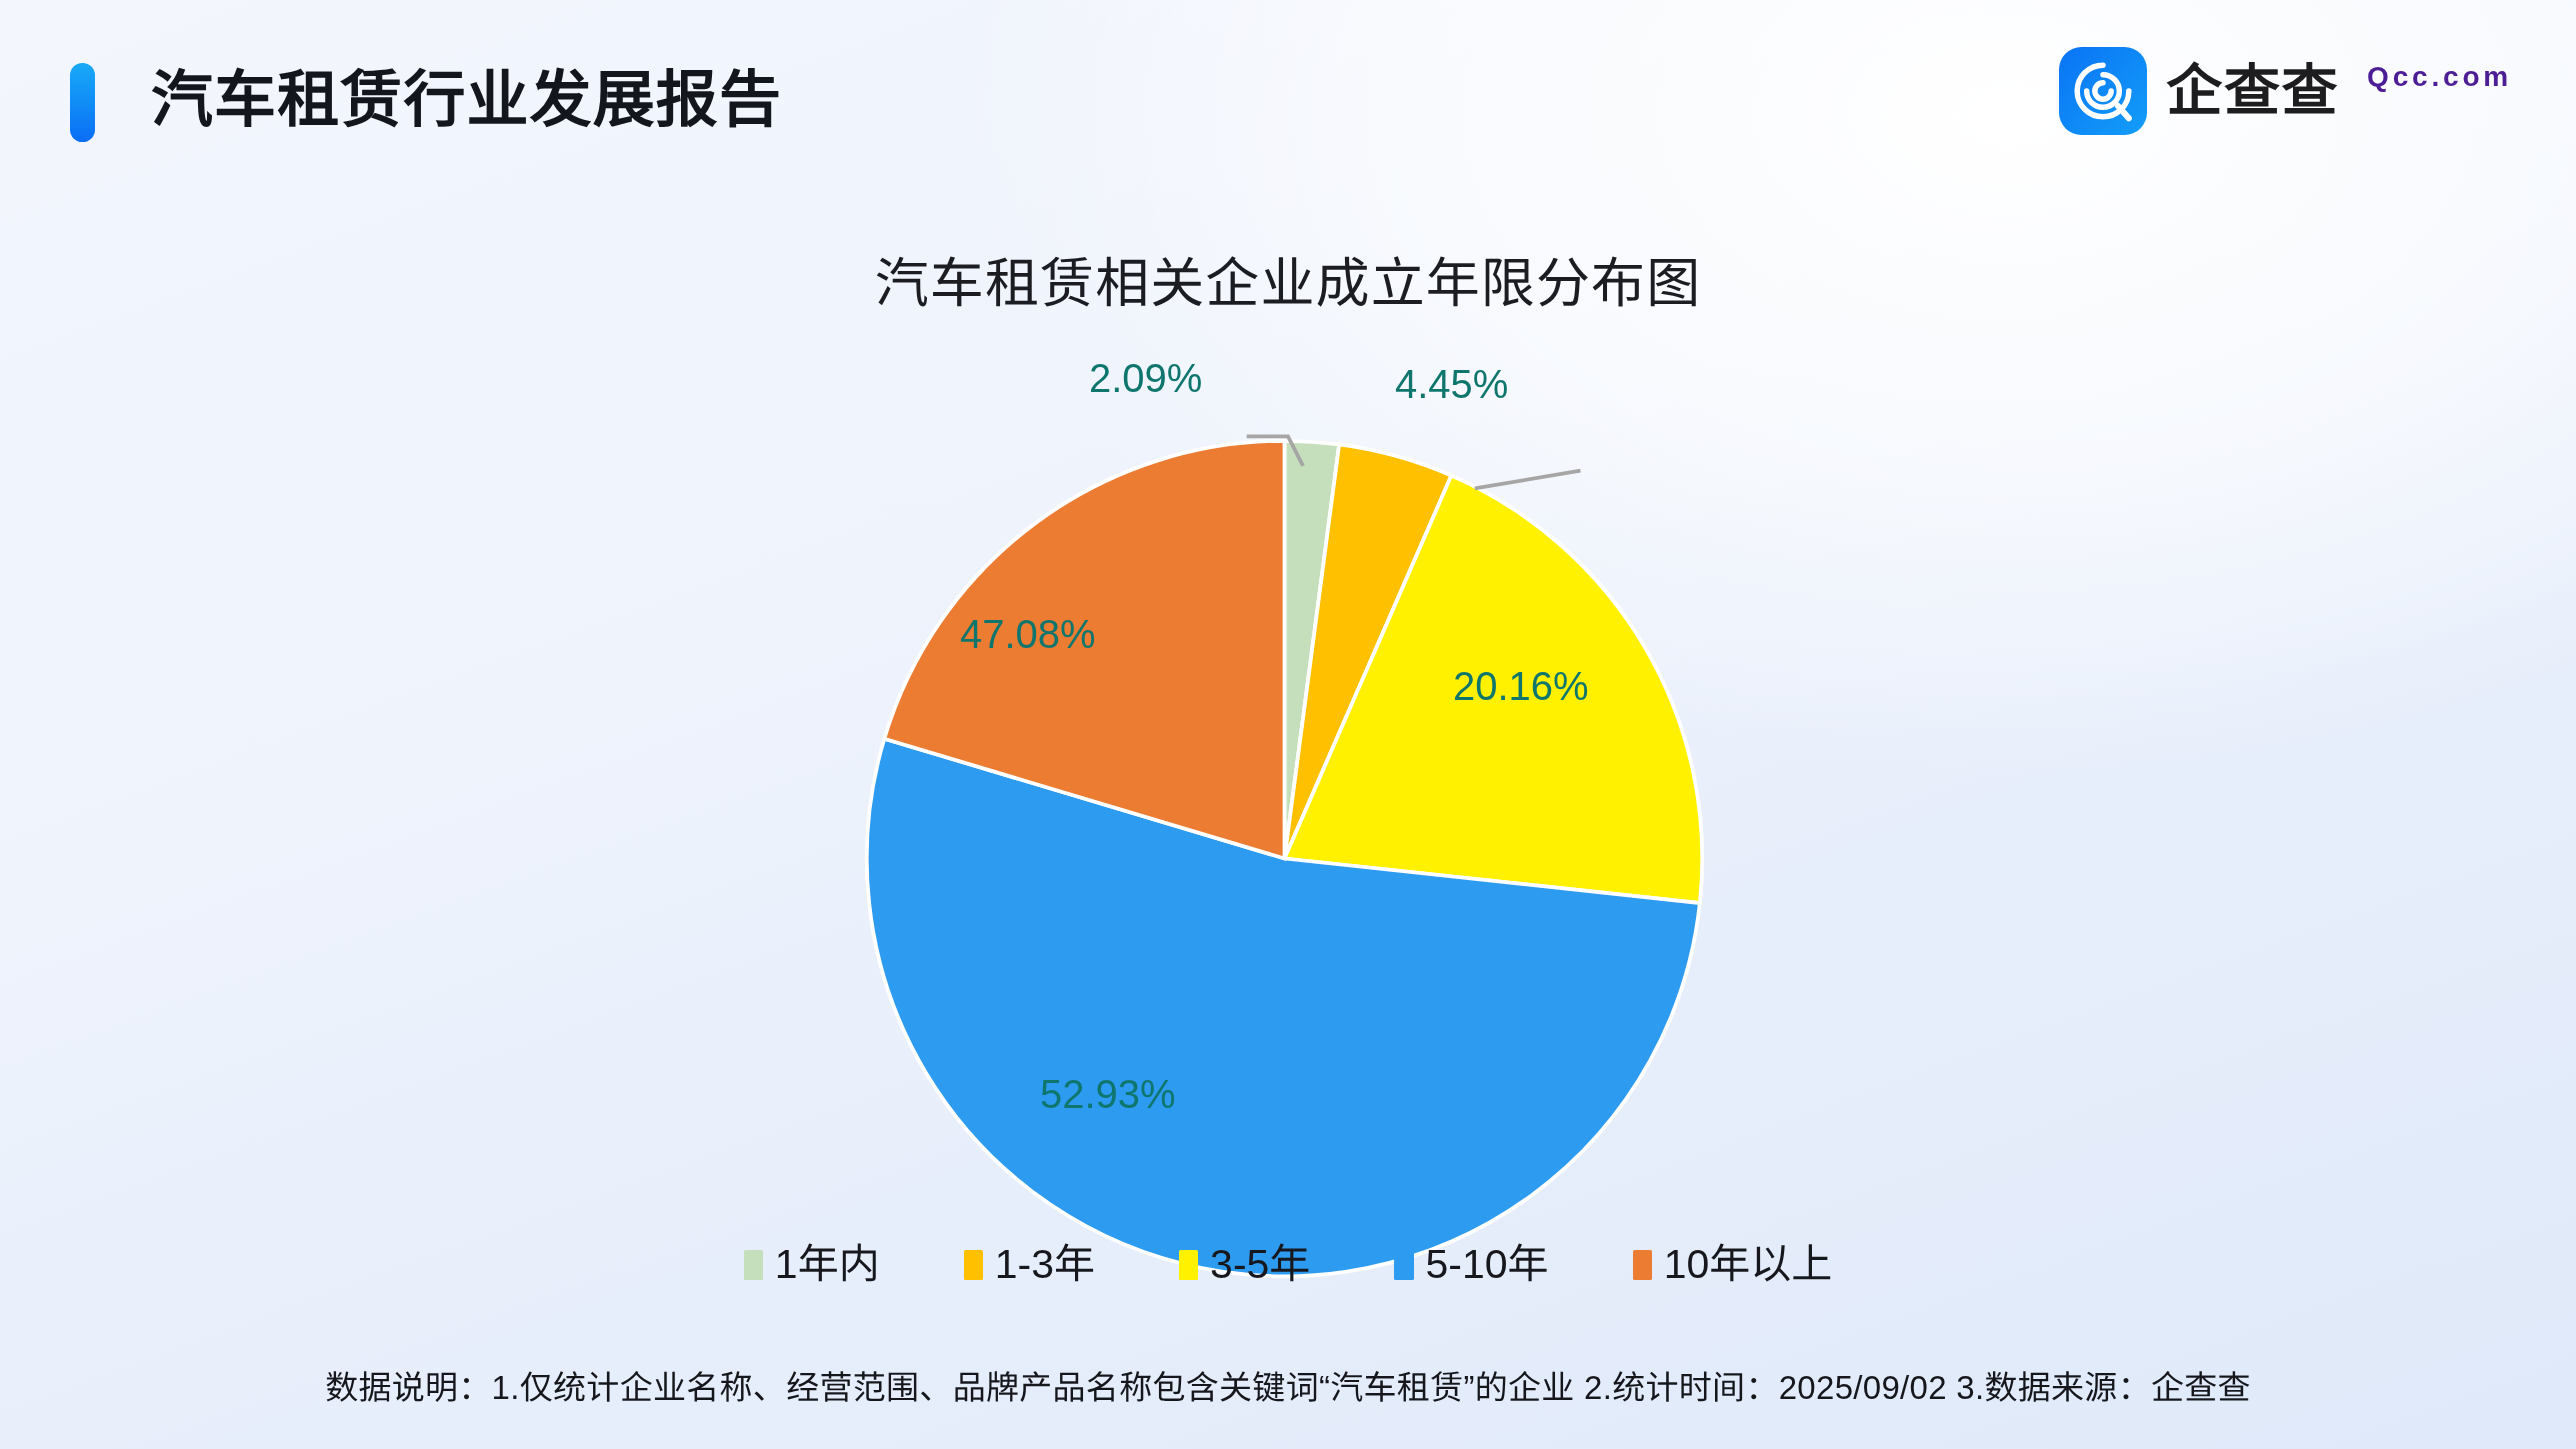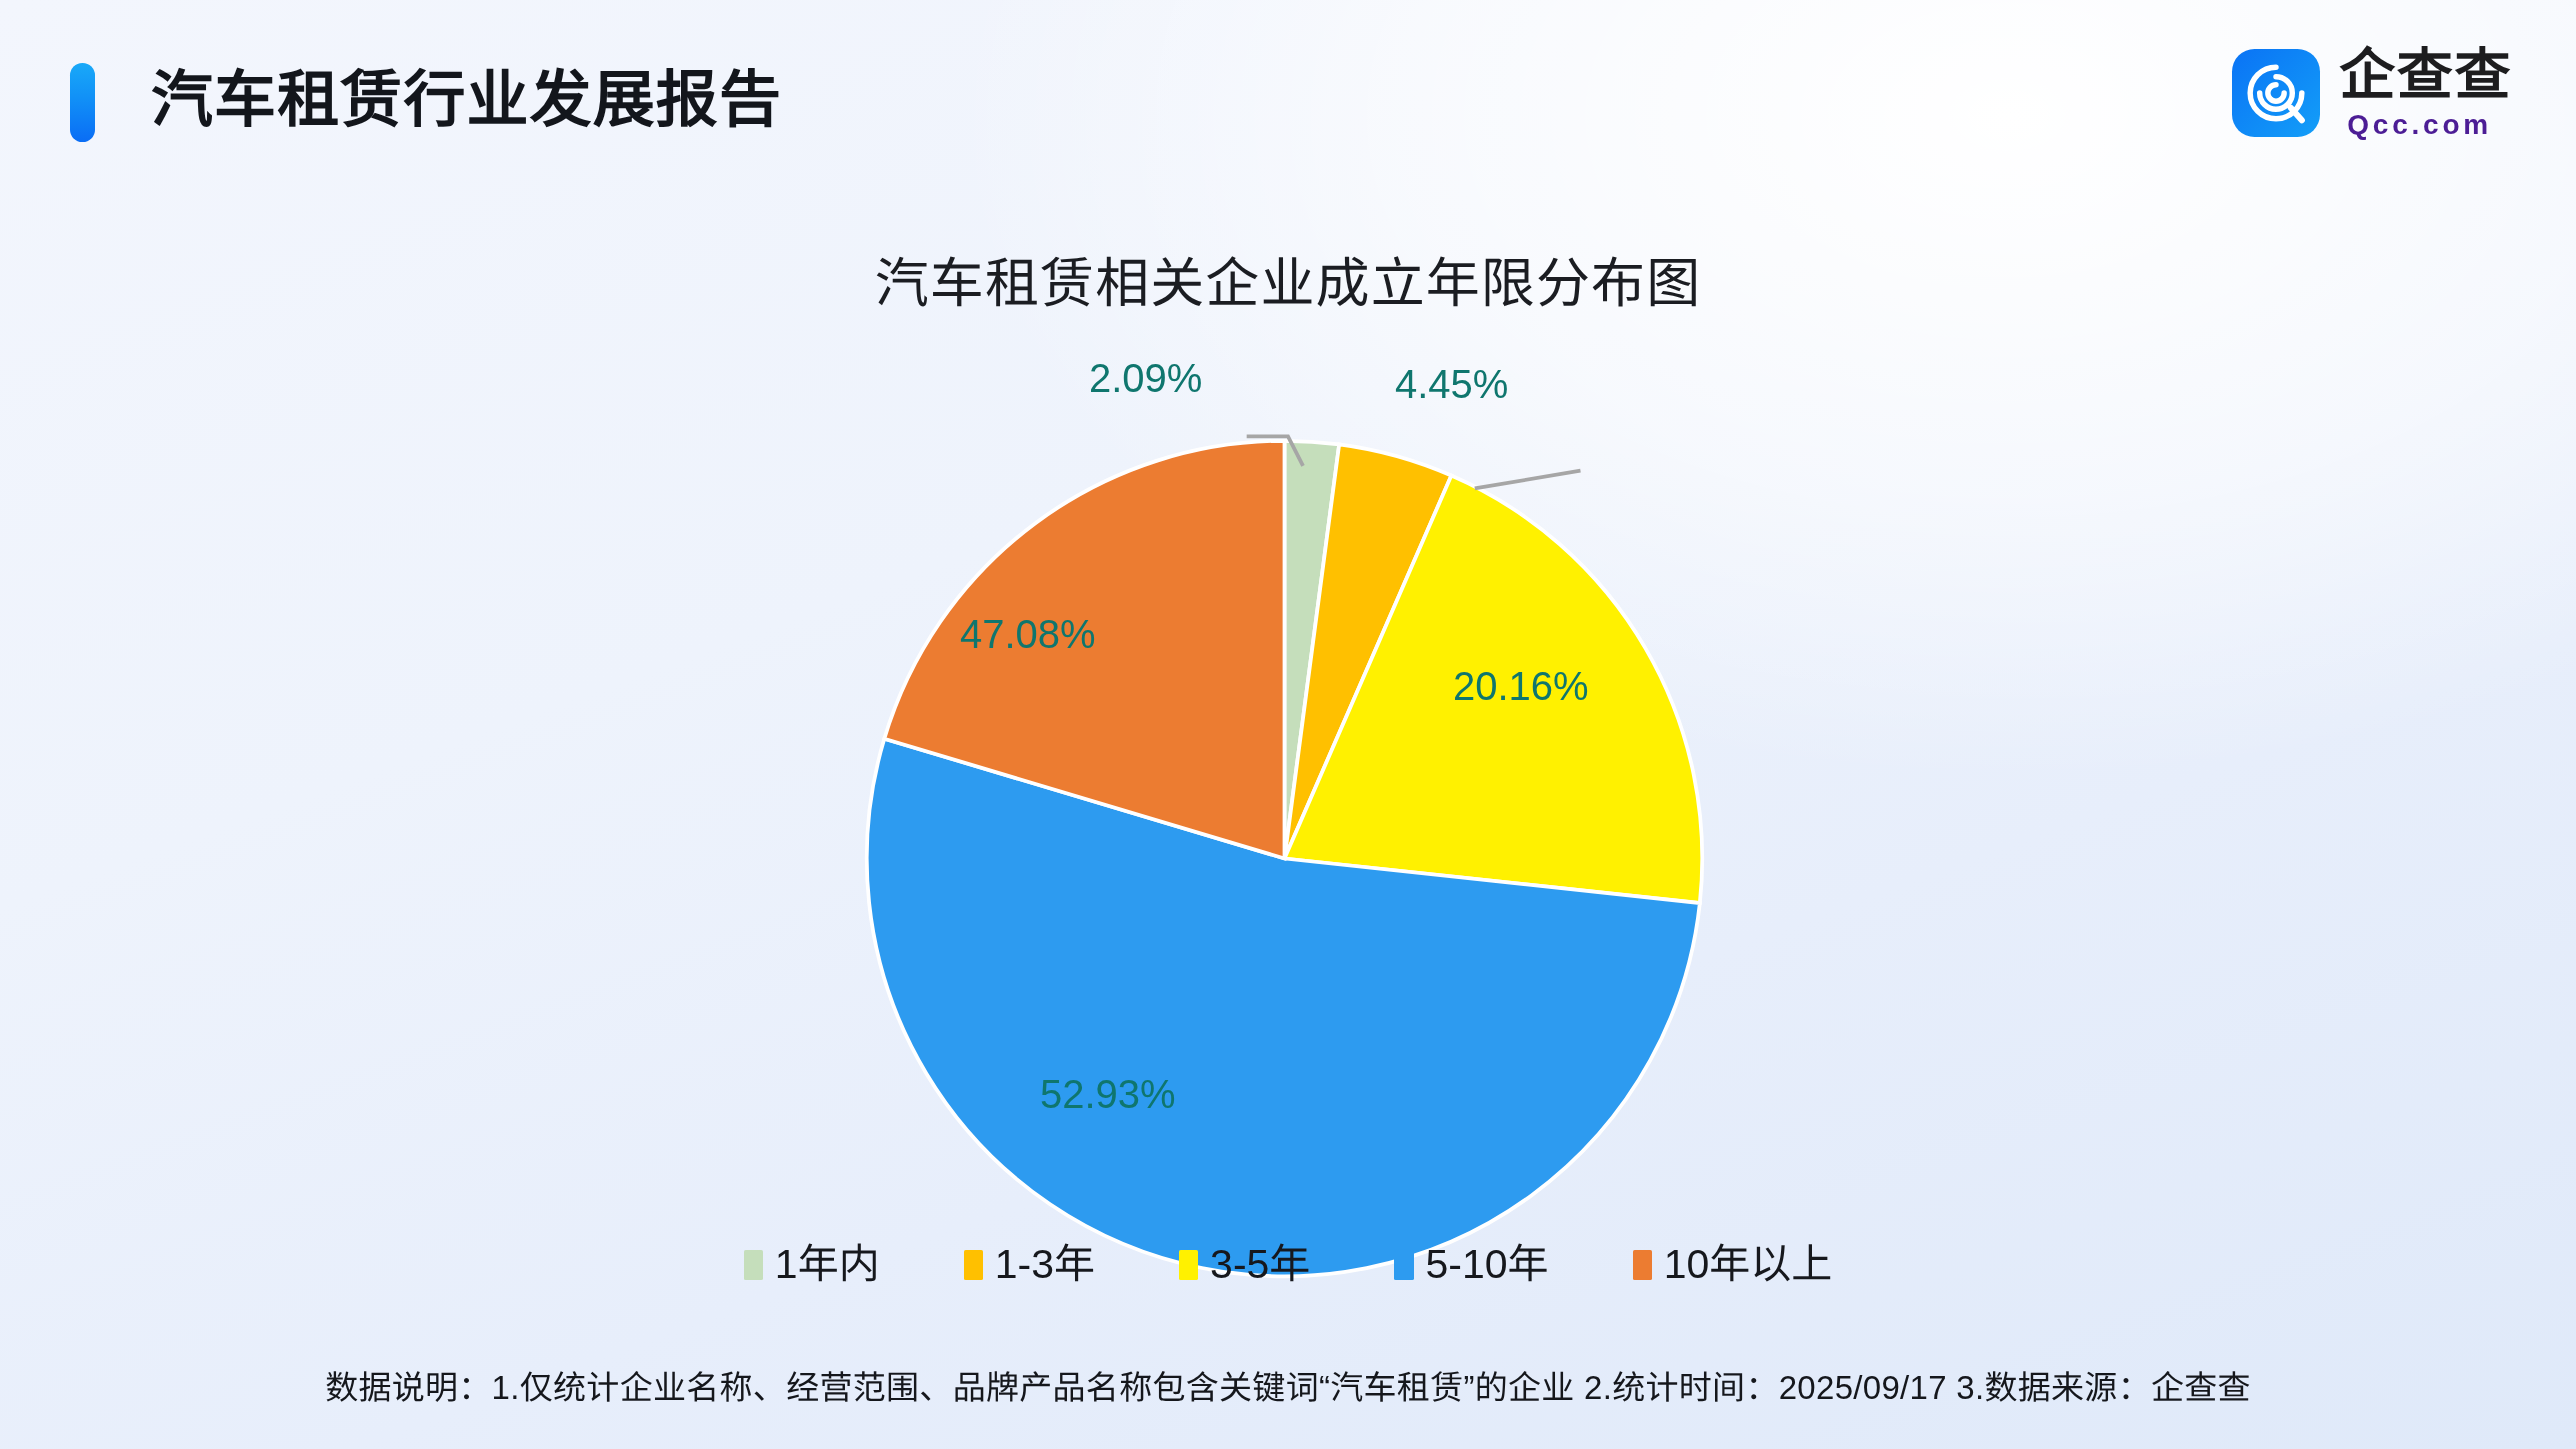--- a/index.html
+++ b/index.html
@@ -65,23 +65,23 @@
     width: 88px;
     height: 88px;
     border-radius: 22.5px;
     background: linear-gradient(135deg, #0a73f5 0%, #139ef8 100%);
     display: flex;
     align-items: center;
     justify-content: center;
   }
   .brand-text {
     display: flex;
-    flex-direction: column;
+    flex-direction: row;
     justify-content: center;
-    gap: 8px;
+    gap: 20px;
   }
   .brand-cn {
     font-size: 56px;
     font-weight: bold;
     color: #1d1d1f;
     line-height: 1;
     letter-spacing: 1.6px;
     white-space: nowrap;
   }
   .brand-en {
@@ -249,16 +249,16 @@
       <div class="legend-item">
         <span class="legend-swatch" style="background: rgb(45, 155, 240);"></span>
         <span class="legend-label">5-10年</span>
       </div>
       <div class="legend-item">
         <span class="legend-swatch" style="background: rgb(236, 124, 49);"></span>
         <span class="legend-label">10年以上</span>
       </div>
     </div>
 
-  <div class="footer">数据说明：1.仅统计企业名称、经营范围、品牌产品名称包含关键词“汽车租赁”的企业  2.统计时间：2025/09/17  3.数据来源：企查查</div>
+  <div class="footer">数据说明：1.仅统计企业名称、经营范围、品牌产品名称包含关键词“汽车租赁”的企业  2.统计时间：2025/09/02  3.数据来源：企查查</div>
 
 </div>
 
 
 </body></html>

